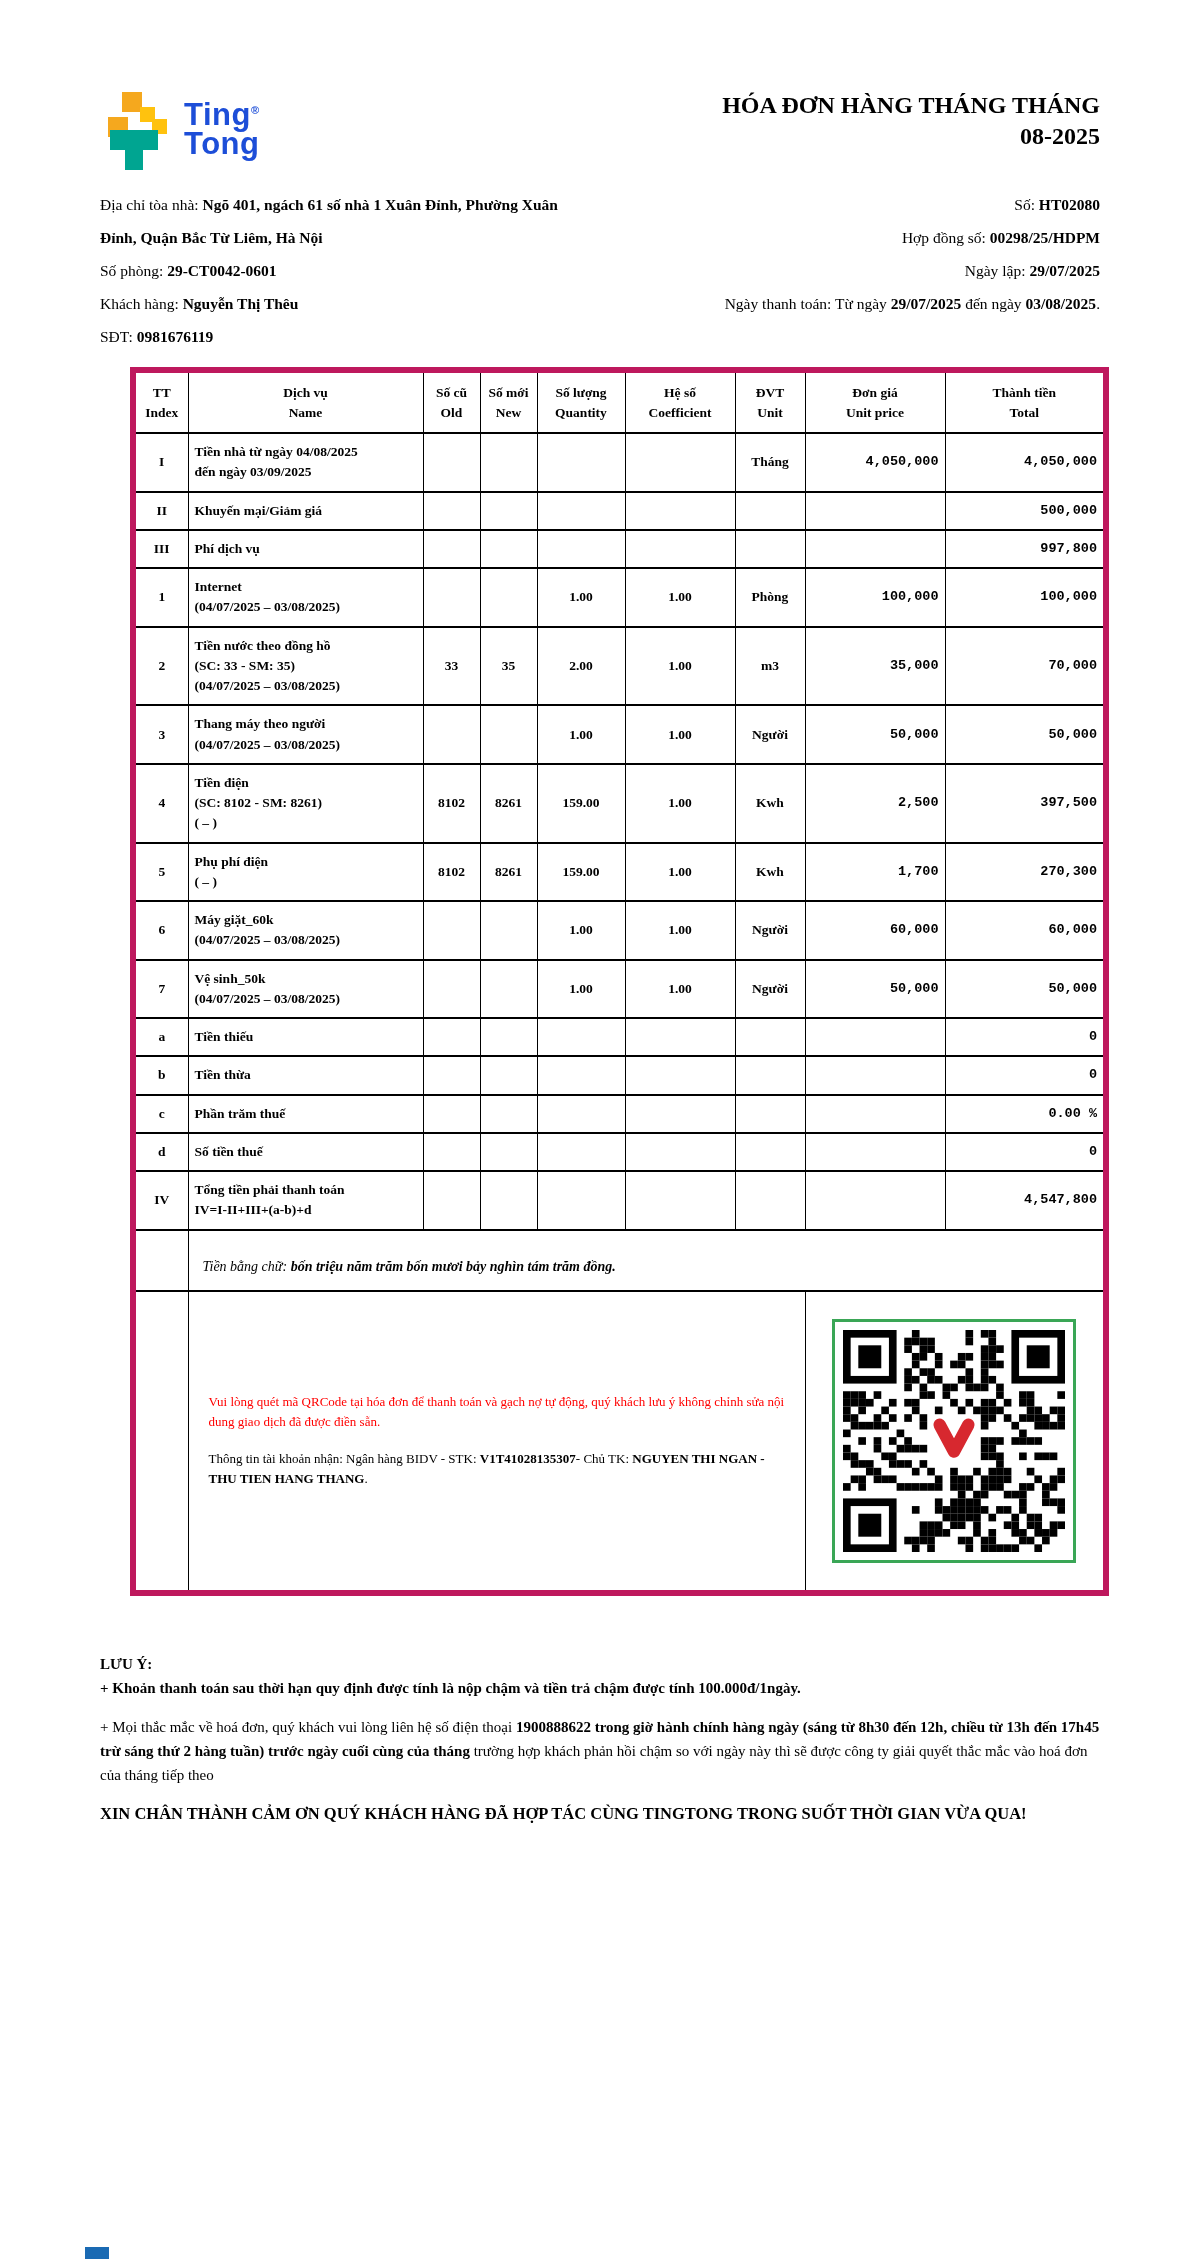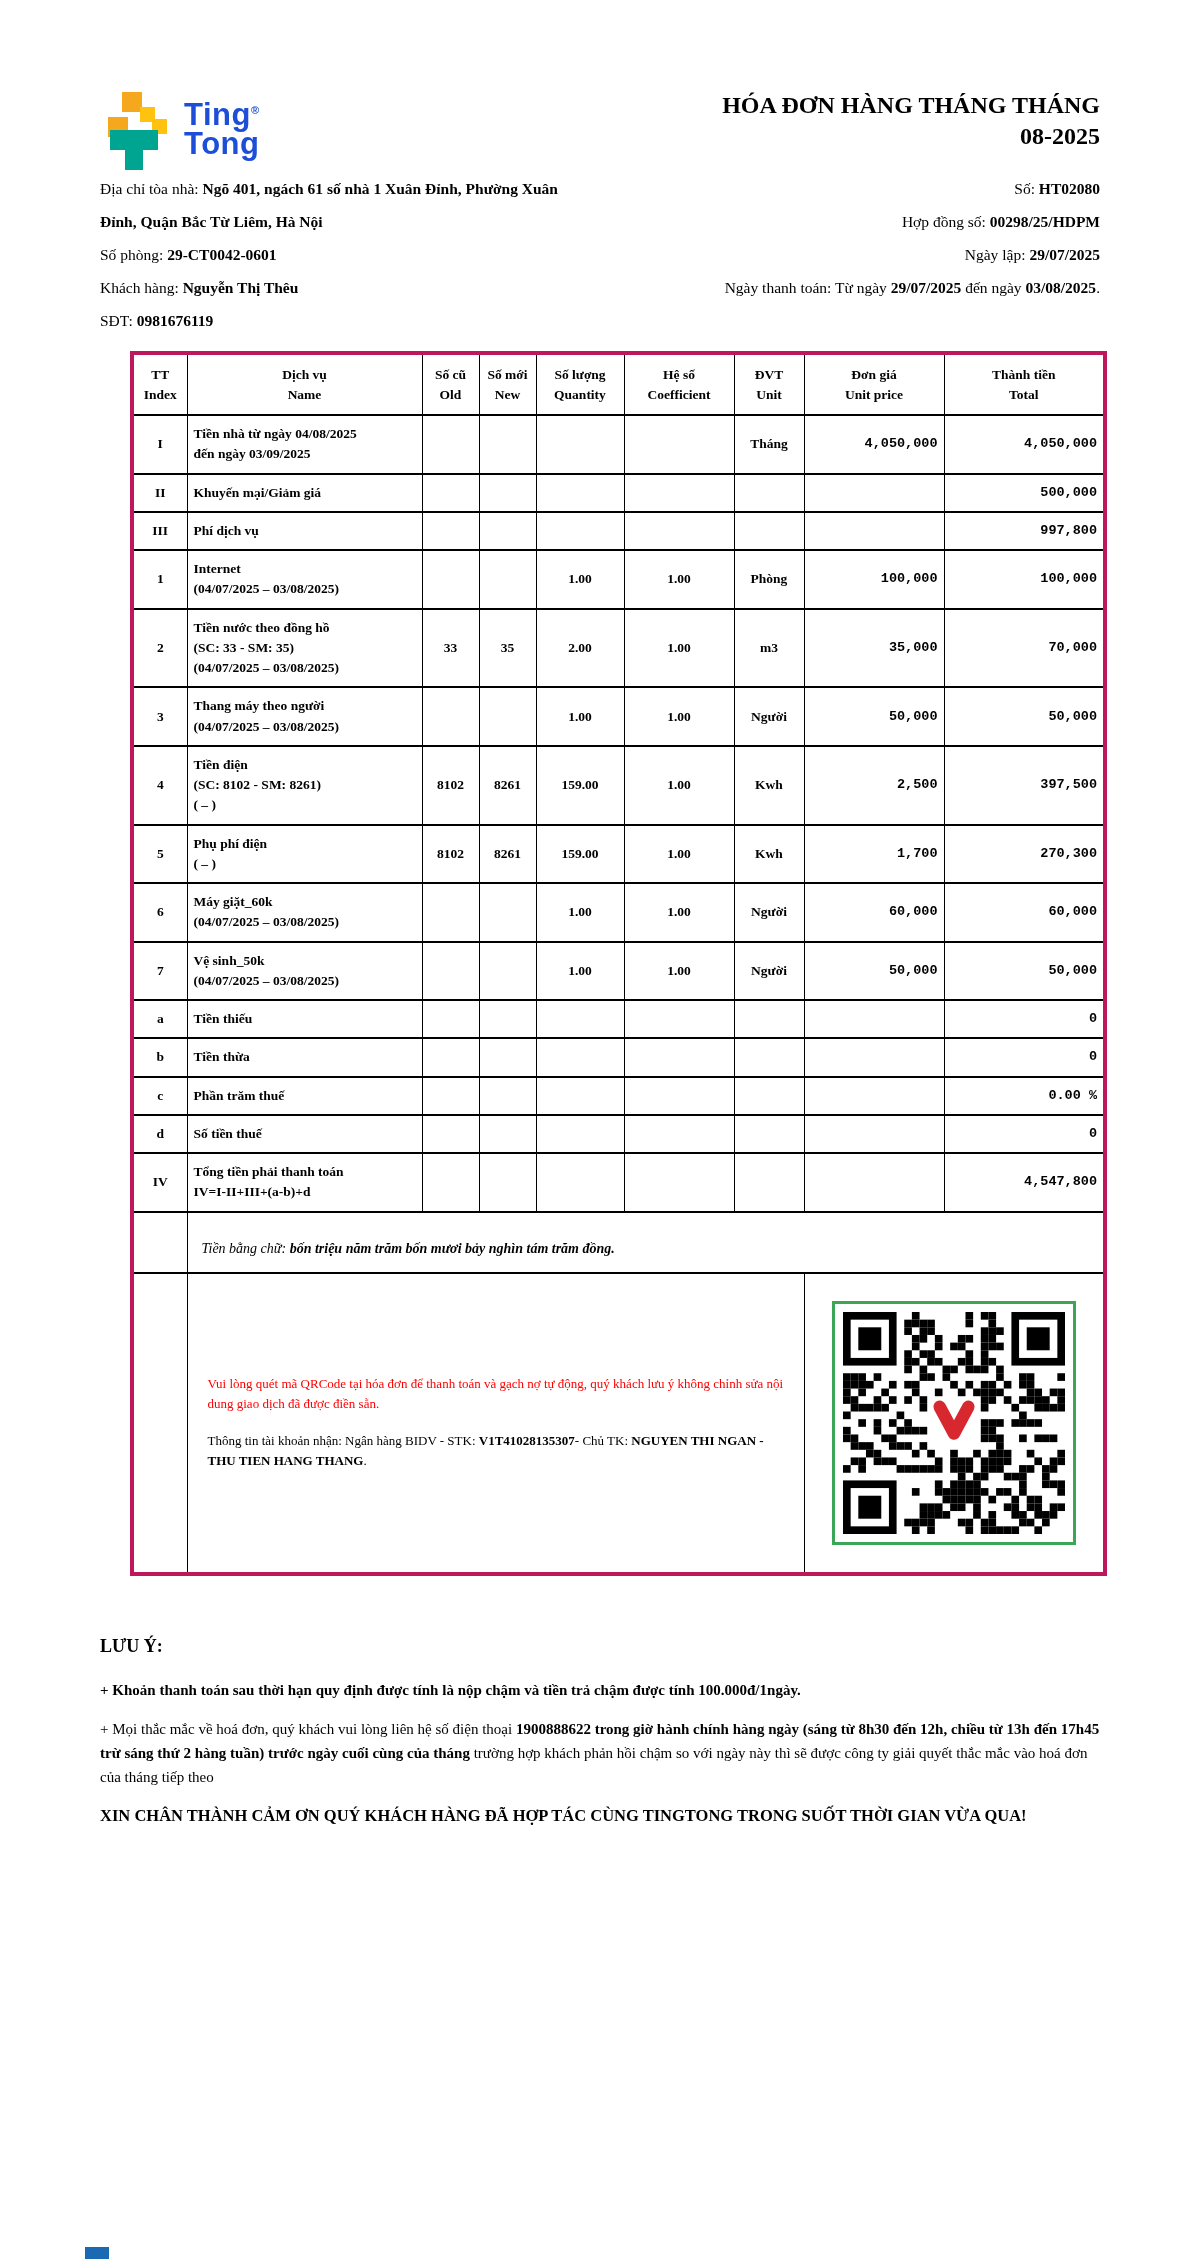--- a/index.html
+++ b/index.html
@@ -11,46 +11,46 @@
   .top{display:flex;align-items:flex-start;}
   .logo-box{display:flex;gap:12px;width:330px;flex:0 0 auto;}
   .logo-squares{position:relative;width:72px;height:82px;flex:0 0 auto;}
   .sq{position:absolute;}
   .logo-words{font-family:"Liberation Sans",sans-serif;font-weight:bold;font-size:31px;
               line-height:0.95;color:#1d4ed8;letter-spacing:0.5px;padding-top:10px;}
   .logo-words sup{font-size:11px;vertical-align:super;}
   .title{margin-left:auto;width:400px;text-align:right;font-weight:bold;font-size:24px;line-height:1.3;}
 
   
-  .info{display:flex;margin-top:0;font-size:15.5px;}
+  .info{display:flex;margin-top:16px;font-size:15.5px;}
   .info-left{width:480px;flex:0 0 auto;}
   .info-right{flex:1;text-align:right;}
   .iline{line-height:33px;}
 
   
   table.inv{border-collapse:collapse;table-layout:fixed;width:973px;margin:14px 0 0 30px;
             font-size:13.5px;}
-  table.inv{border:4px solid #be185d;}
+  table.inv{border:6px solid #be185d;}
   table.inv th,table.inv td{border:1px solid #000;border-top-width:2px;border-bottom-width:2px;
             padding:8px 6px;font-weight:bold;vertical-align:middle;line-height:1.5;word-wrap:break-word;}
   table.inv th{text-align:center;padding:10px 3px;line-height:1.45;}
   td.ca{text-align:center;}
   td.cr{text-align:right;padding-right:10px;font-family:Liberation Mono, monospace;}
   td.name{text-align:left;padding-left:9px;}
   tr.words-row td.words{font-weight:normal;font-style:italic;padding:25px 10px 13px 14px;font-size:14px;}
   tr.words-row td.words b{font-weight:bold;}
   .qr-text-cell{font-weight:normal !important;font-size:13px;padding:0 20px !important;}
   .qr-red{color:#ff0000;line-height:1.55;margin-bottom:16px;}
   .account{line-height:1.55;}
   .qr-cell{height:282px;text-align:center;}
   .qr-frame{display:inline-block;border:3px solid #3aa656;padding:8px;background:#fff;line-height:0;}
 
   
   .notes{margin-top:56px;font-size:15px;line-height:1.6;}
-  .notes .heading{font-weight:bold;font-size:18px;margin-bottom:18px;}
+  .notes .heading{font-weight:bold;font-size:15px;}
   .note{margin-bottom:15px;}
   .closing{font-weight:bold;font-size:16.5px;line-height:1.5;}
 
   .frag{position:absolute;left:85px;bottom:0;width:24px;height:12px;background:#1a6ab3;}
 </style>
 </head>
 <body>
 
 <div class="page">
   <div class="content">

